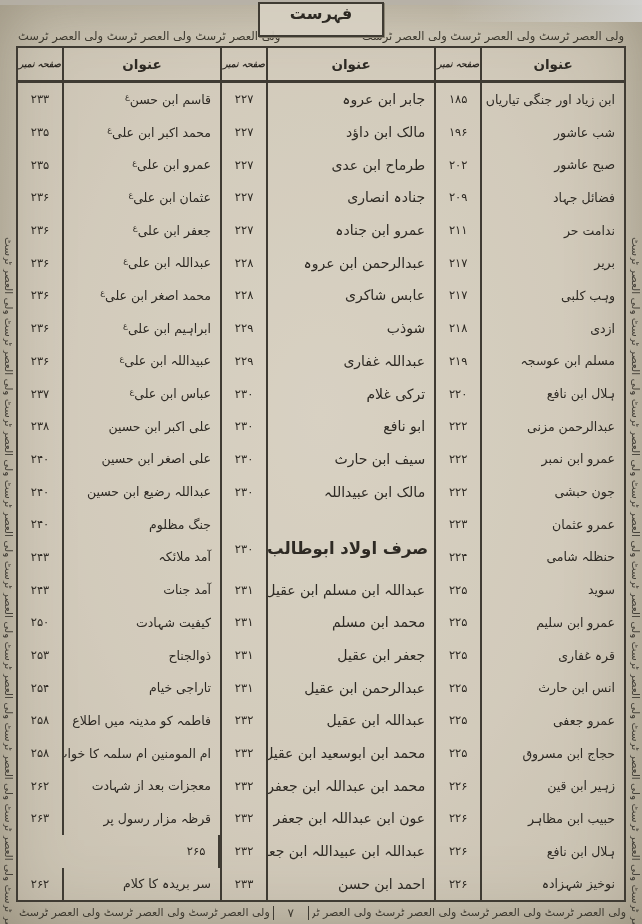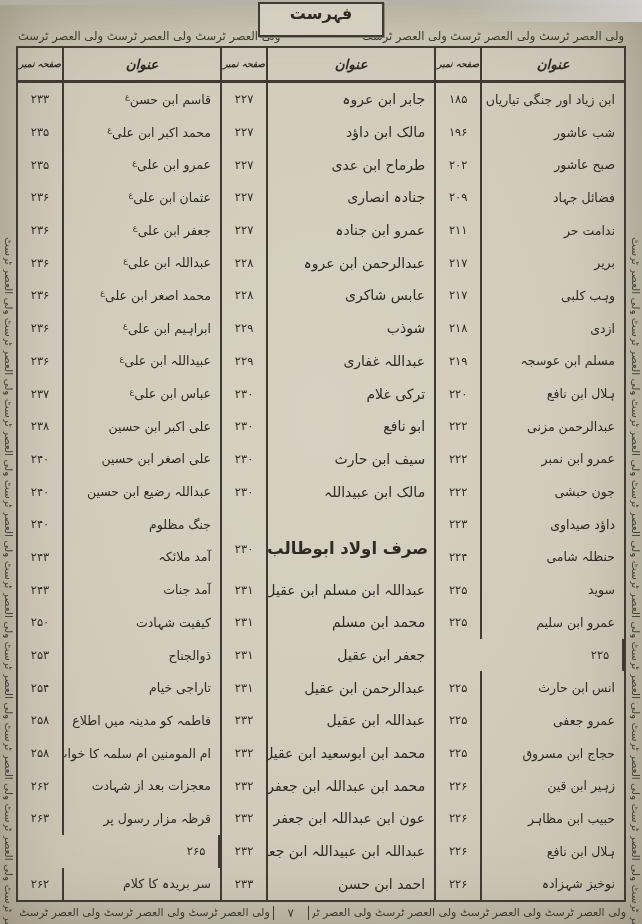--- a/index.html
+++ b/index.html
@@ -48,21 +48,21 @@
     border:2.5px solid #3f3b33;display:flex;direction:rtl;
     background:rgba(214,207,193,.35);
   }
   .group{display:flex;flex-direction:column;min-width:0;}
   .group.g-right{flex:0 0 31%;}
   .group.g-middle{flex:0 0 35%;border-left:2px solid #3f3b33;border-right:2px solid #3f3b33;}
   .group.g-left{flex:1 1 auto;}
   .ghead{display:flex;direction:rtl;height:32px;border-bottom:3px solid #3f3b33;flex:none;}
   .ghead .h-title{
     flex:1;display:flex;align-items:center;justify-content:center;
-    font-size:13.5px;font-style:italic;font-weight:bold;min-width:0;
+    font-size:13.5px;font-weight:bold;min-width:0;
   }
   .ghead .h-num{
     width:44px;flex:none;border-left:0;border-right:2px solid #3f3b33;
     display:flex;align-items:center;justify-content:center;
     font-size:9px;font-style:italic;font-weight:bold;white-space:nowrap;overflow:hidden;
   }
   .rows{flex:1;display:flex;flex-direction:column;min-height:0;}
   .row{flex:1 1 0;display:flex;direction:rtl;min-height:0;}
   .cell{display:flex;align-items:center;min-width:0;}
   .cell.title{
@@ -170,36 +170,37 @@
           </div>
           <div class="row">
             <div class="cell title">عمرو ابن نمبر</div>
             <div class="cell num">۲۲۲</div>
           </div>
           <div class="row">
             <div class="cell title">جون حبشی</div>
             <div class="cell num">۲۲۲</div>
           </div>
           <div class="row">
-            <div class="cell title">داؤد صیداوی</div>
+            <div class="cell title">عمرو عثمان</div>
             <div class="cell num">۲۲۳</div>
           </div>
           <div class="row">
             <div class="cell title">حنظلہ شامی</div>
             <div class="cell num">۲۲۴</div>
           </div>
           <div class="row">
             <div class="cell title">سوید</div>
             <div class="cell num">۲۲۵</div>
           </div>
           <div class="row">
             <div class="cell title">عمرو ابن سلیم</div>
             <div class="cell num">۲۲۵</div>
           </div>
           <div class="row">
+            <div class="cell title">قرہ غفاری</div>
             <div class="cell num">۲۲۵</div>
           </div>
           <div class="row">
             <div class="cell title">انس ابن حارث</div>
             <div class="cell num">۲۲۵</div>
           </div>
           <div class="row">
             <div class="cell title">عمرو جعفی</div>
             <div class="cell num">۲۲۵</div>
           </div>

